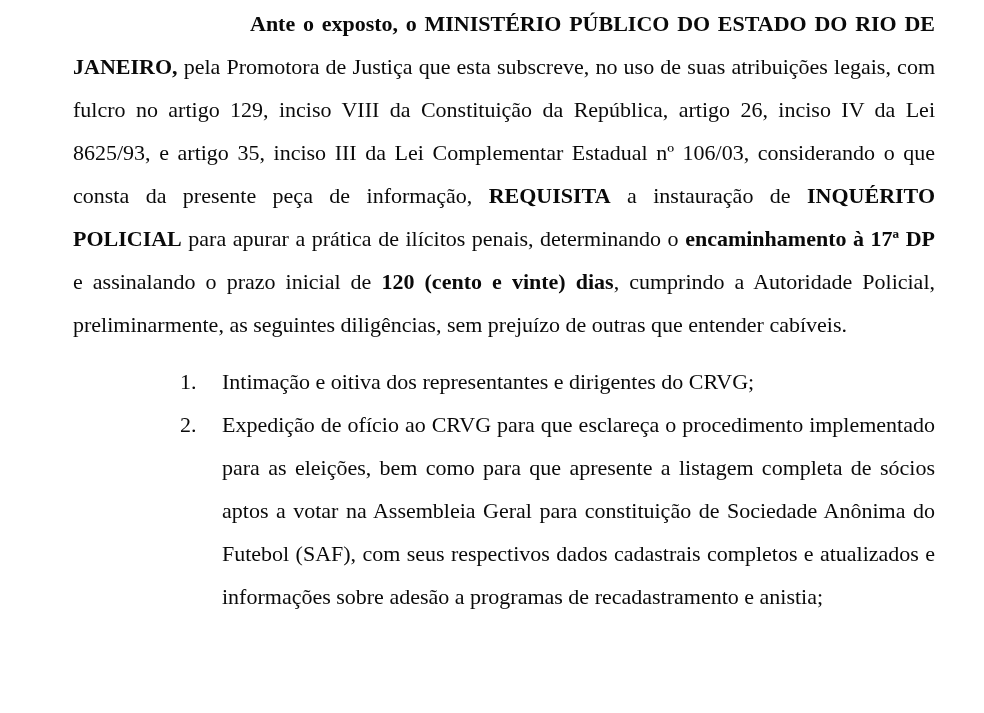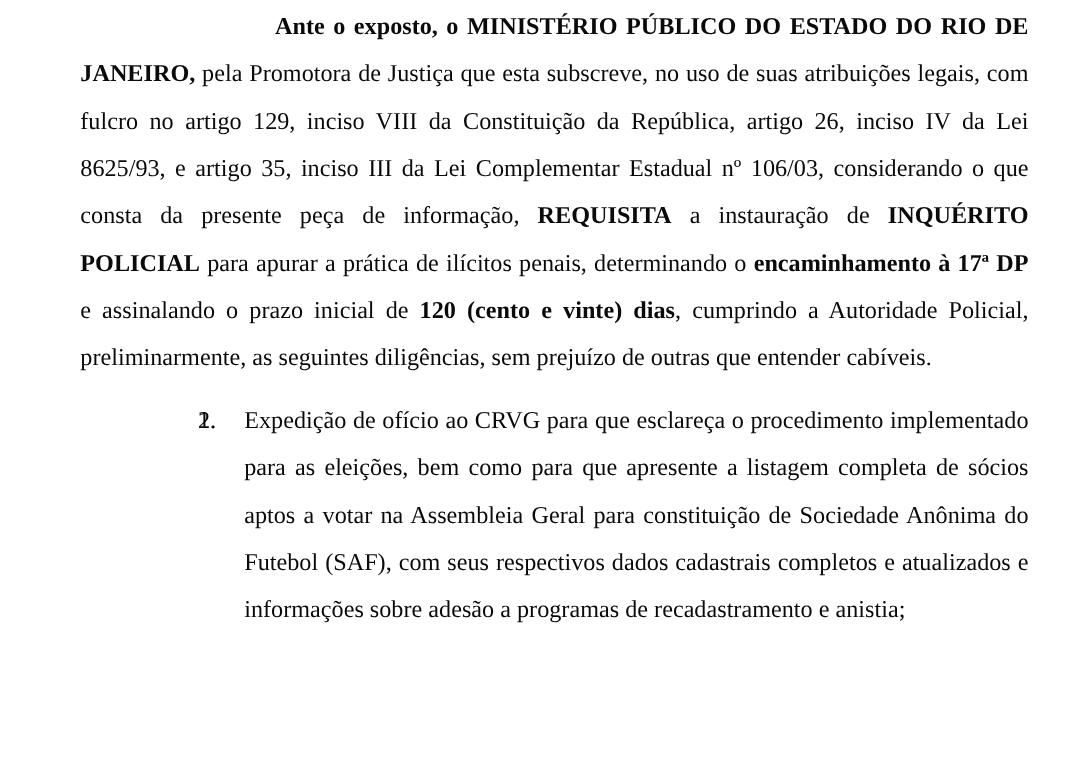--- a/index.html
+++ b/index.html
@@ -47,20 +47,21 @@
 </head>
 <body>
 
 <div class="page">
   <div class="doc">
     <p class="para"><b>Ante o exposto, o MINISTÉRIO PÚBLICO DO ESTADO DO RIO DE JANEIRO,</b><span> pela Promotora de Justiça que esta subscreve, no uso de suas atribuições legais, com fulcro no artigo 129, inciso VIII da Constituição da República, artigo 26, inciso IV da Lei 8625/93, e artigo 35, inciso III da Lei Complementar Estadual nº 106/03, considerando o que consta da presente peça de informação, </span><b>REQUISITA</b><span> a instauração de </span><b>INQUÉRITO POLICIAL</b><span> para apurar a prática de ilícitos penais, determinando o </span><b>encaminhamento à 17ª DP</b><span> e assinalando o prazo inicial de </span><b>120 (cento e vinte) dias</b><span>, cumprindo a Autoridade Policial, preliminarmente, as seguintes diligências, sem prejuízo de outras que entender cabíveis.</span></p>
 
     <div class="list">
       <div class="list-item">
         <span class="num">1.</span>
+        <span><span>Intimação e oitiva dos representantes e dirigentes do CRVG;</span></span>
       </div>
       <div class="list-item">
         <span class="num">2.</span>
         <span><span>Expedição de ofício ao CRVG para que esclareça o procedimento implementado para as eleições, bem como para que apresente a listagem completa de sócios aptos a votar na Assembleia Geral para constituição de Sociedade Anônima do Futebol (SAF), com seus respectivos dados cadastrais completos e atualizados e informações sobre adesão a programas de recadastramento e anistia;</span></span>
       </div>
     </div>
   </div>
 </div>
 
 </body></html>

